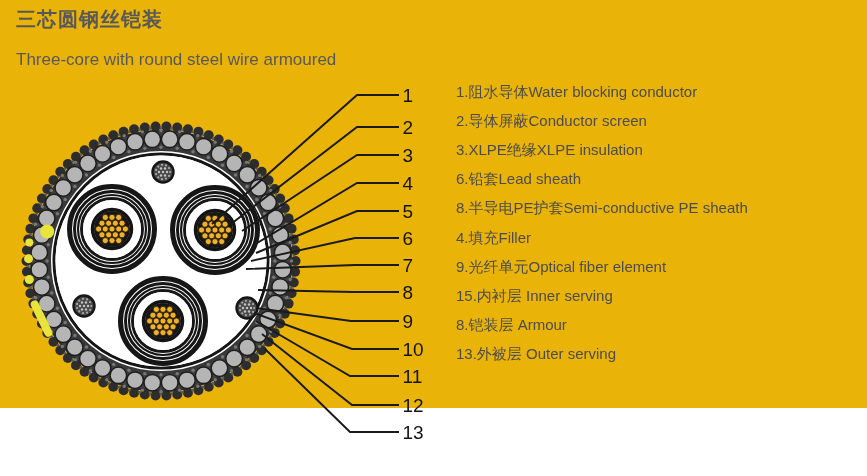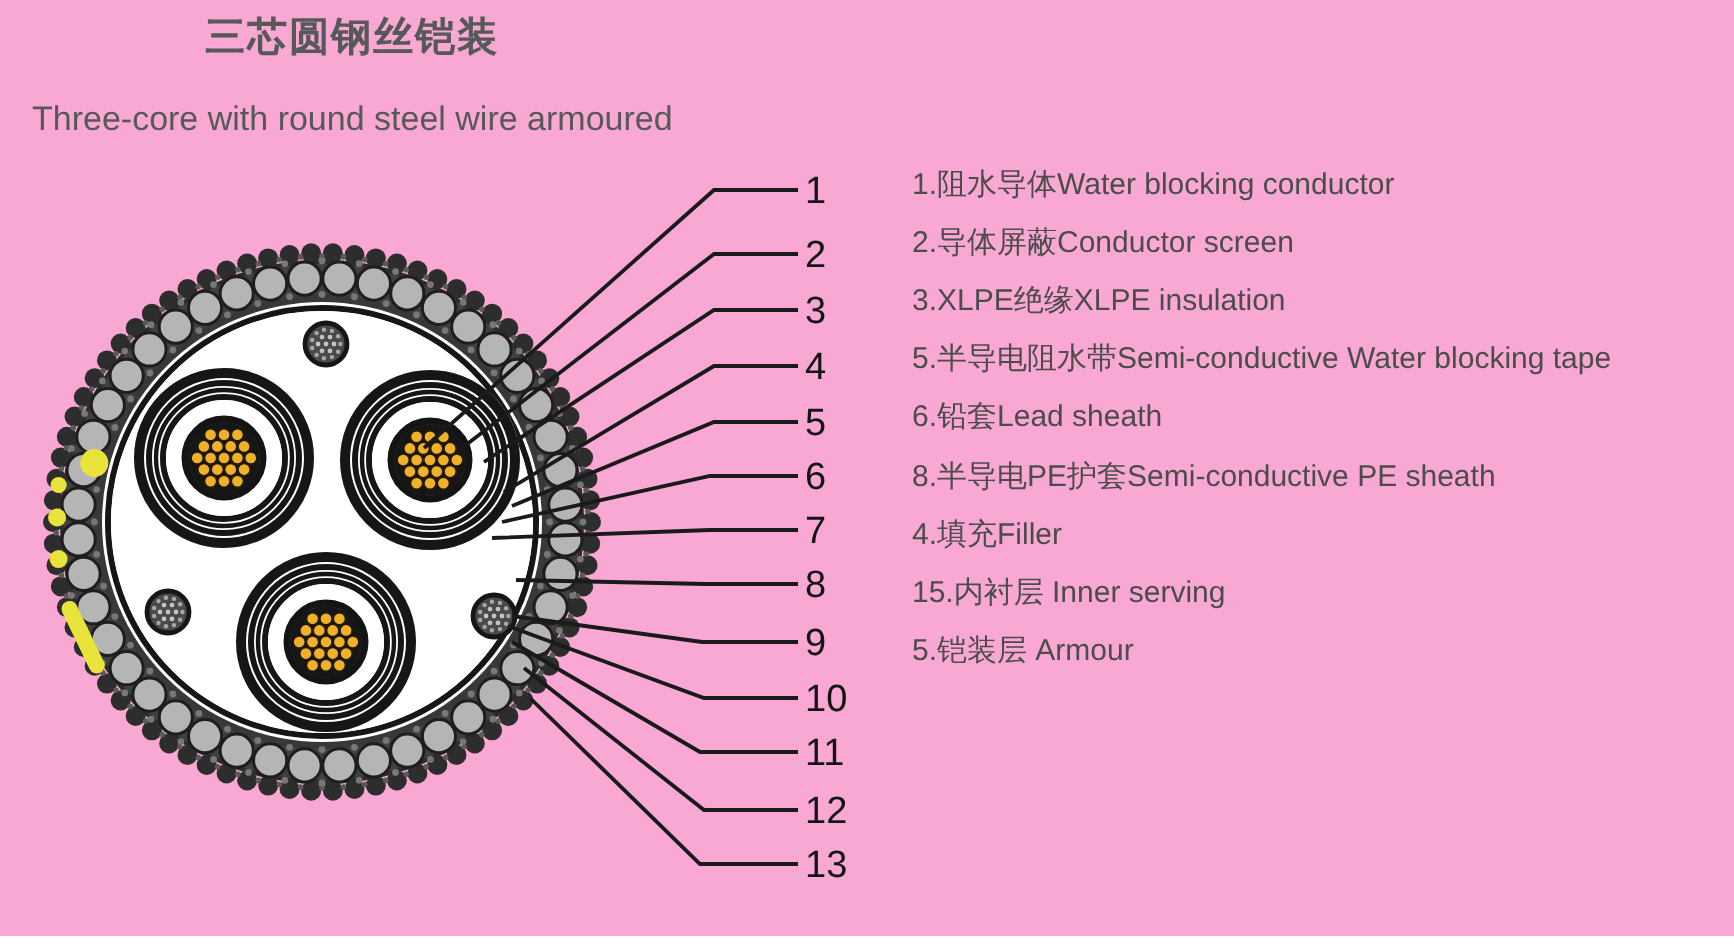--- a/index.html
+++ b/index.html
@@ -1,18 +1,18 @@
 <!DOCTYPE html>
 <html><head>
 <meta charset="utf-8">
 <style>
   html,body{margin:0;padding:0;background:#ffffff;}
   body{width:867px;height:476px;overflow:hidden;position:relative;
        font-family:"Liberation Sans",sans-serif;}
-  .stage{position:absolute;inset:0;width:867px;height:468px;background:#f9a8d4;text-align:center;}
+  .stage{position:absolute;inset:0;width:867px;height:408px;background:#eab308;}
   .hdr{position:absolute;left:16px;top:7px;}
   .hdr h1{margin:0;font-size:20px;line-height:25px;font-weight:bold;color:#57585a;letter-spacing:1px;}
   .hdr .sub{font-size:17px;line-height:21px;color:#57585a;margin-top:17px;}
   #cable-svg{position:absolute;left:0;top:0;}
   #cable-svg text{font:19px "Liberation Sans",sans-serif;fill:#141414;}
   .legend{position:absolute;left:456px;top:78px;width:410px;}
   .legend-item{height:29.1px;display:flex;align-items:center;
                font-size:15px;color:#4c4c4c;white-space:nowrap;}
 </style>
 </head>
@@ -500,20 +500,21 @@
       <polyline points="262,334 352,405 399,405" fill="none" stroke="#1a1a1a" stroke-width="1.9"></polyline>
       <text x="402.5" y="411.5">12</text>
       <polyline points="265,349 350,432 399,432" fill="none" stroke="#1a1a1a" stroke-width="1.9"></polyline>
       <text x="402.5" y="438.5">13</text>
     </svg>
 
   <div class="legend">
     <div class="legend-item">1.阻水导体Water blocking conductor</div>
     <div class="legend-item">2.导体屏蔽Conductor screen</div>
     <div class="legend-item">3.XLPE绝缘XLPE insulation</div>
-    <div class="legend-item">5.半导电阻水带Semi-conductive Water blocking tape</div>
     <div class="legend-item">6.铅套Lead sheath</div>
     <div class="legend-item">8.半导电PE护套Semi-conductive PE sheath</div>
     <div class="legend-item">4.填充Filler</div>
+    <div class="legend-item">9.光纤单元Optical fiber element</div>
     <div class="legend-item">15.内衬层 Inner serving</div>
-    <div class="legend-item">5.铠装层 Armour</div>
+    <div class="legend-item">8.铠装层 Armour</div>
+    <div class="legend-item">13.外被层 Outer serving</div>
   </div>
 </div>
 
 </body></html>

